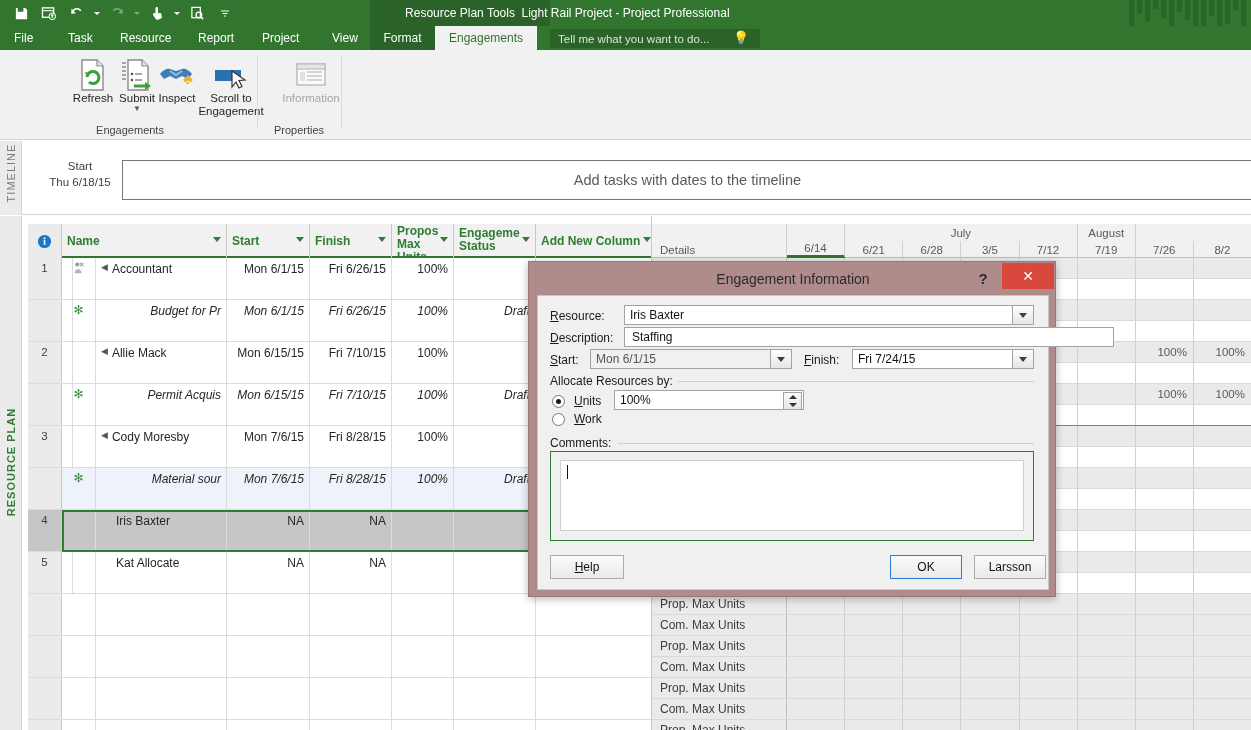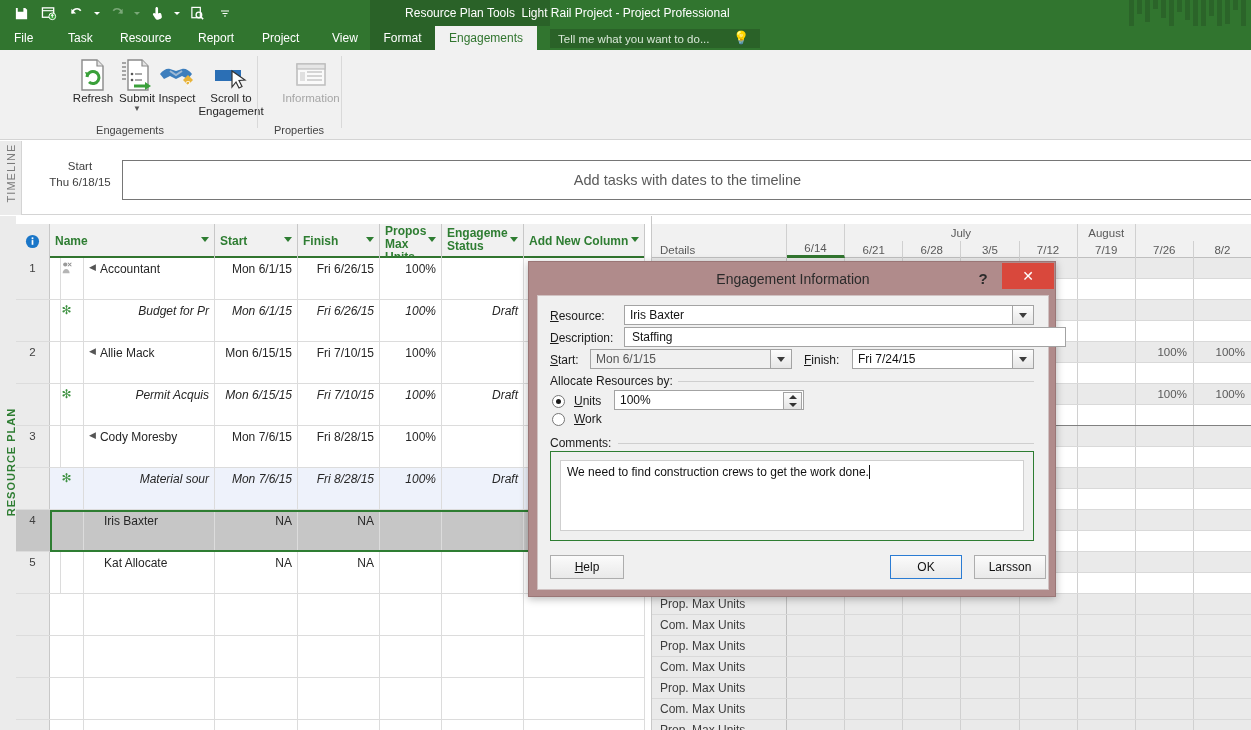--- a/index.html
+++ b/index.html
@@ -105,21 +105,21 @@
   
   #rp-tab {
     position:absolute; left:0; top:216px; width:22px; height:514px;
     background:#ebebeb; border-right:1px solid #d4d4d4;
   }
   #rp-tab span {
     position:absolute; left:-56px; top:240px; width:134px;
     transform:rotate(-90deg); transform-origin:center;
     font-size:11px; letter-spacing:1px; color:#2e7d32; text-align:center; font-weight:bold;
   }
-  #sheet { position:absolute; left:16px; top:216px; width:629px; height:514px; background:#ffffff; overflow:hidden; }
+  #sheet { position:absolute; left:28px; top:216px; width:629px; height:514px; background:#ffffff; overflow:hidden; }
 
   #sheet-head { position:absolute; left:0; top:8px; width:629px; height:34px; background:#f1f1f1;
                 border-bottom:2px solid #31752f; }
   .hcell {
     position:absolute; top:0; height:34px; border-right:1px solid #c8c8c8;
     color:#2e7d32; font-weight:bold; font-size:12px;
     display:flex; align-items:center; padding:0 5px; overflow:hidden;
   }
   .hcell .htxt{ line-height:13px; }
   .hcell .filt {
@@ -869,21 +869,21 @@
       <span class="udl">R</span><span>esource:</span>
     </div>
     <div class="f-input" style="left:86px; top:9px; width:410px; height:20px;">
       <span>Iris Baxter</span>
       <span class="f-drop"></span>
     </div>
 
     <div class="f-label" style="left:12px; top:35px;">
       <span class="udl">D</span><span>escription:</span>
     </div>
-    <div class="f-input" style="left:86px; top:31px; width:442px; height:20px;padding-left:7px;">
+    <div class="f-input" style="left:86px; top:31px; width:490px; height:20px;padding-left:7px;">
       <span>Staffing</span>
     </div>
 
     <div class="f-label" style="left:12px; top:57px;">
       <span class="udl">S</span><span>tart:</span>
     </div>
     <div class="f-input readonly" style="left:52px; top:53px; width:202px; height:20px;">
       <span>Mon 6/1/15</span>
       <span class="f-drop"></span>
     </div>
@@ -914,21 +914,21 @@
     <div class="radio" style="left:14px; top:117px;"></div>
     <div class="f-label" style="left:36px; top:116px;">
       <span class="udl">W</span><span>ork</span>
     </div>
 
     <div class="f-label" style="left:12px; top:140px;">Comments:</div>
     <div class="grp-line" style="left:80px; top:147px; width:416px;"></div>
 
     <div style="position:absolute; left:12px; top:155px; width:484px; height:90px; border:1px solid #2e7d32; background:#f0f0f0;">
       <div style="position:absolute; left:9px; top:8px; right:9px; bottom:9px; background:#ffffff; border:1px solid #cfcfcf; padding:4px 6px; font-size:12px; color:#111;">
-        <span>We need to find construction crews to get the work done.</span><span style="border-left:1px solid #111;">&nbsp;</span>
+        <span style="border-left:1px solid #111;">&nbsp;</span>
       </div>
     </div>
 
     <div class="dbtn" style="left:12px; top:259px; width:74px;">
       <span class="udl">H</span>
         <span>elp</span>
     </div>
     <div class="dbtn default" style="left:352px; top:259px; width:72px;">OK</div>
     <div class="dbtn" style="left:436px; top:259px; width:72px;">Larsson</div>
   </div>

